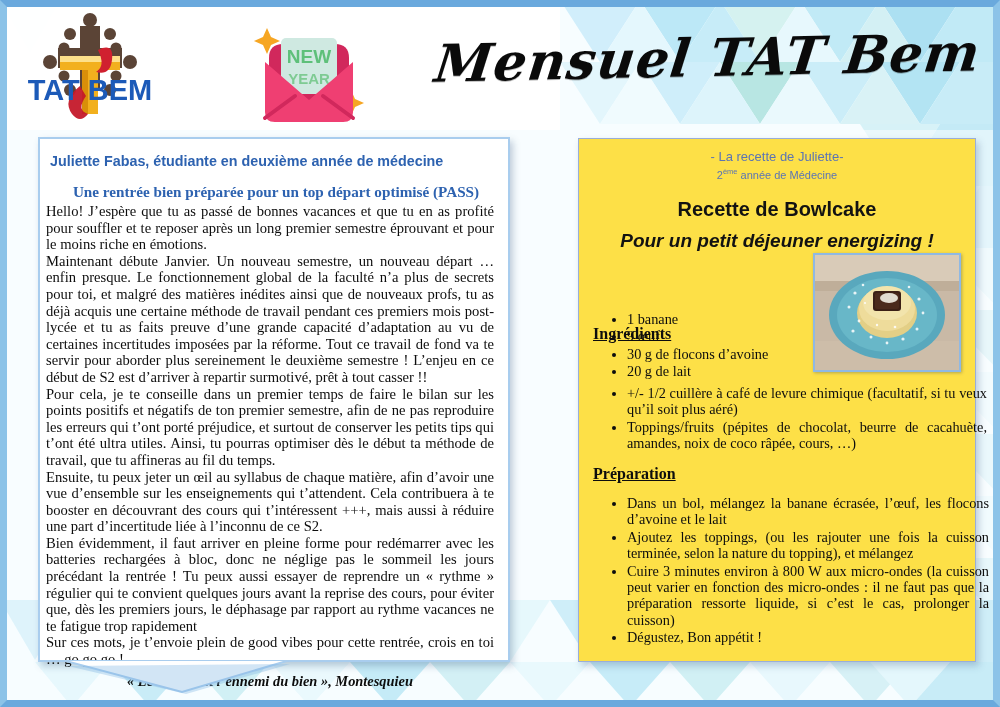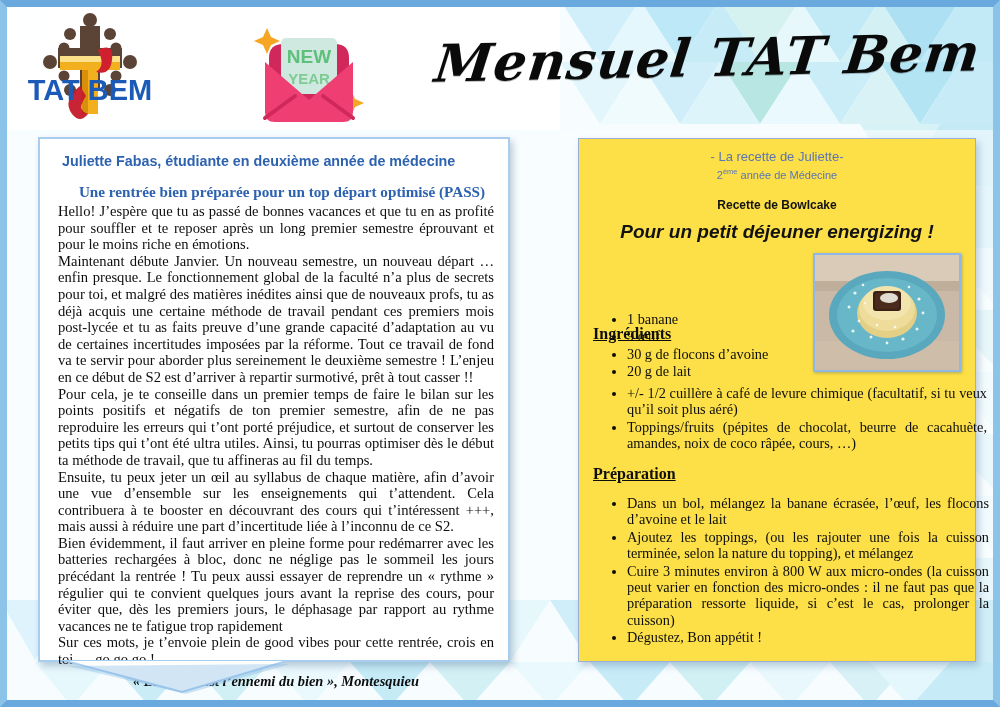--- a/index.html
+++ b/index.html
@@ -60,21 +60,21 @@
   }
 
   
   .article{
     position:absolute;left:38px;top:137px;width:472px;height:525px;
     background:#ffffff;
     border:2px solid #a9cdee;
     box-sizing:border-box;
     z-index:4;
     box-shadow:3px 4px 7px rgba(60,90,130,.30);
-    padding:12px 14px 8px 18px;
+    padding:12px 14px 8px 6px;
   }
   .bubble-tail{
     position:absolute;left:62px;top:660px;z-index:4;
     width:230px;height:34px;
   }
   .bubble-tail svg{display:block;}
 
   .author{
     font-family:"Liberation Sans", sans-serif;
     font-weight:700;font-size:14.3px;
@@ -119,21 +119,21 @@
     text-align:center;
     font-family:"Liberation Sans", sans-serif;
     font-size:13px;color:#5b74b4;
     line-height:15px;
   }
   .recipe-kicker .sub{font-size:11px;}
   .recipe-kicker .sub sup{font-size:7.5px;}
   .recipe-title{
     text-align:center;margin-top:15px;
     font-family:"Liberation Sans", sans-serif;
-    font-weight:700;font-size:12px;color:#121212;
+    font-weight:700;font-size:20px;color:#121212;
   }
   .recipe-sub{
     text-align:center;margin-top:9px;
     font-family:"Liberation Sans", sans-serif;
     font-style:italic;font-weight:700;font-size:19px;color:#121212;
   }
 
   .photo{
     position:absolute;right:14px;top:114px;width:148px;height:119px;
     background:#ffffff;

